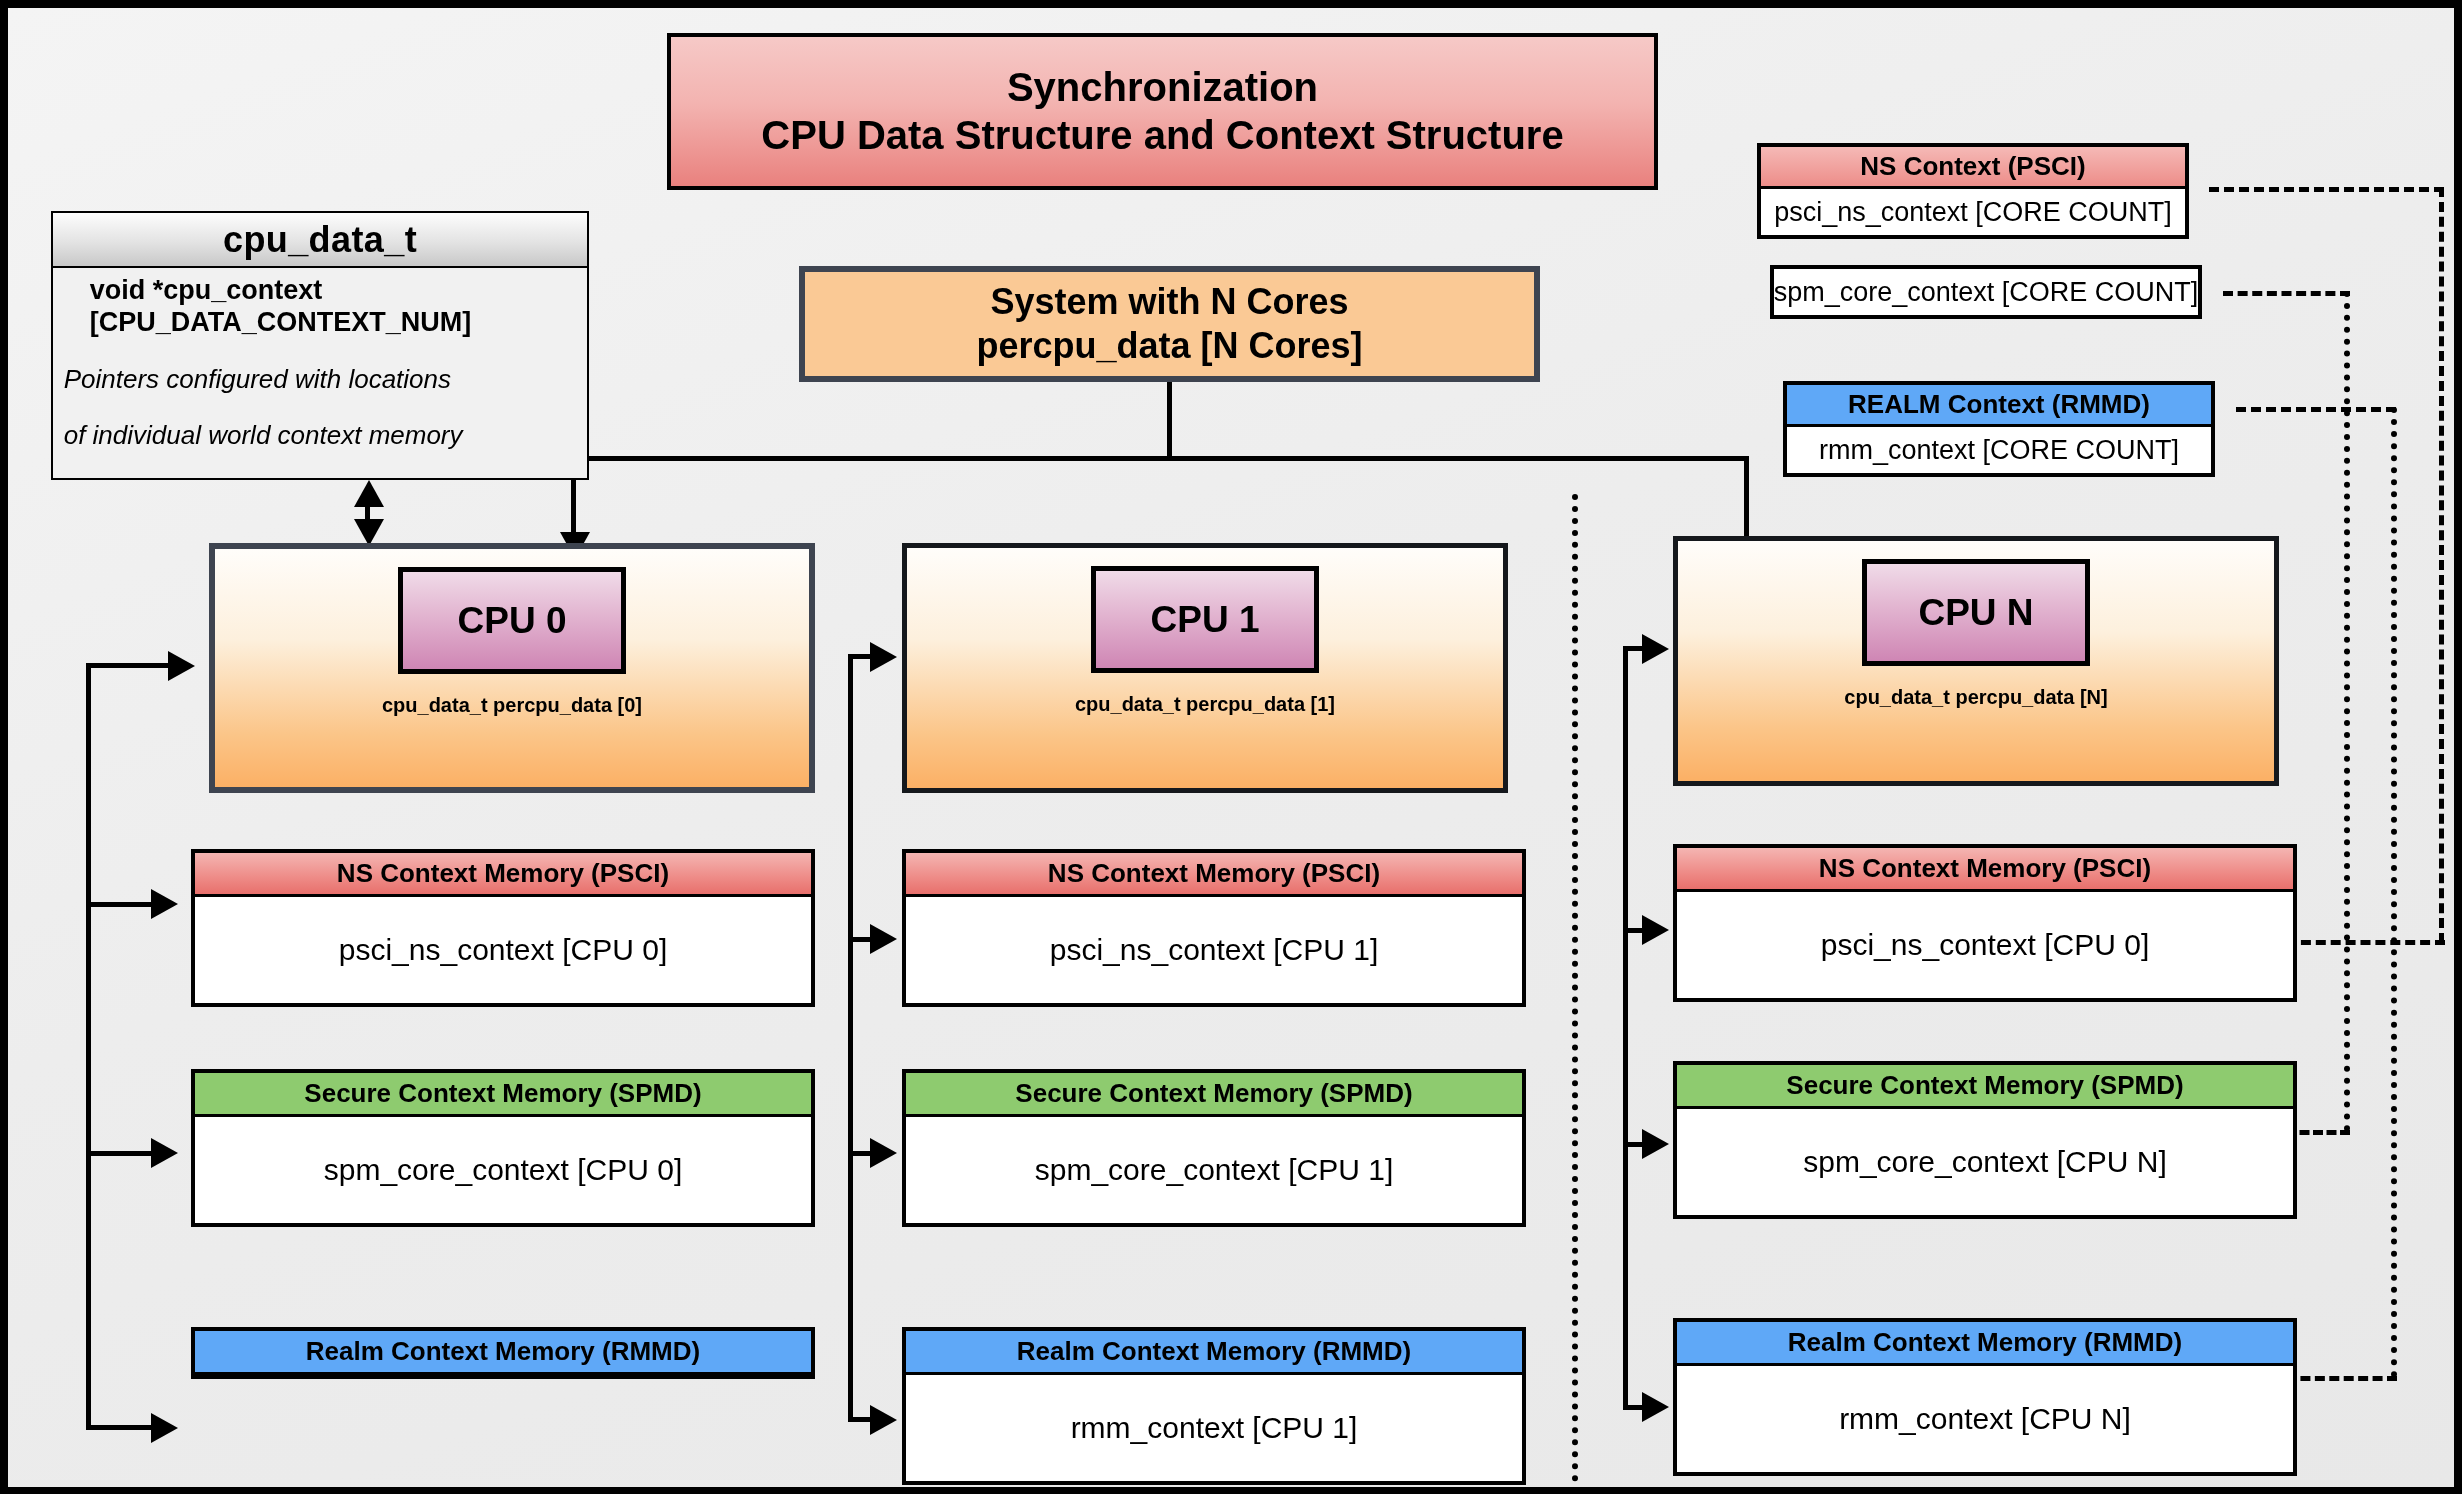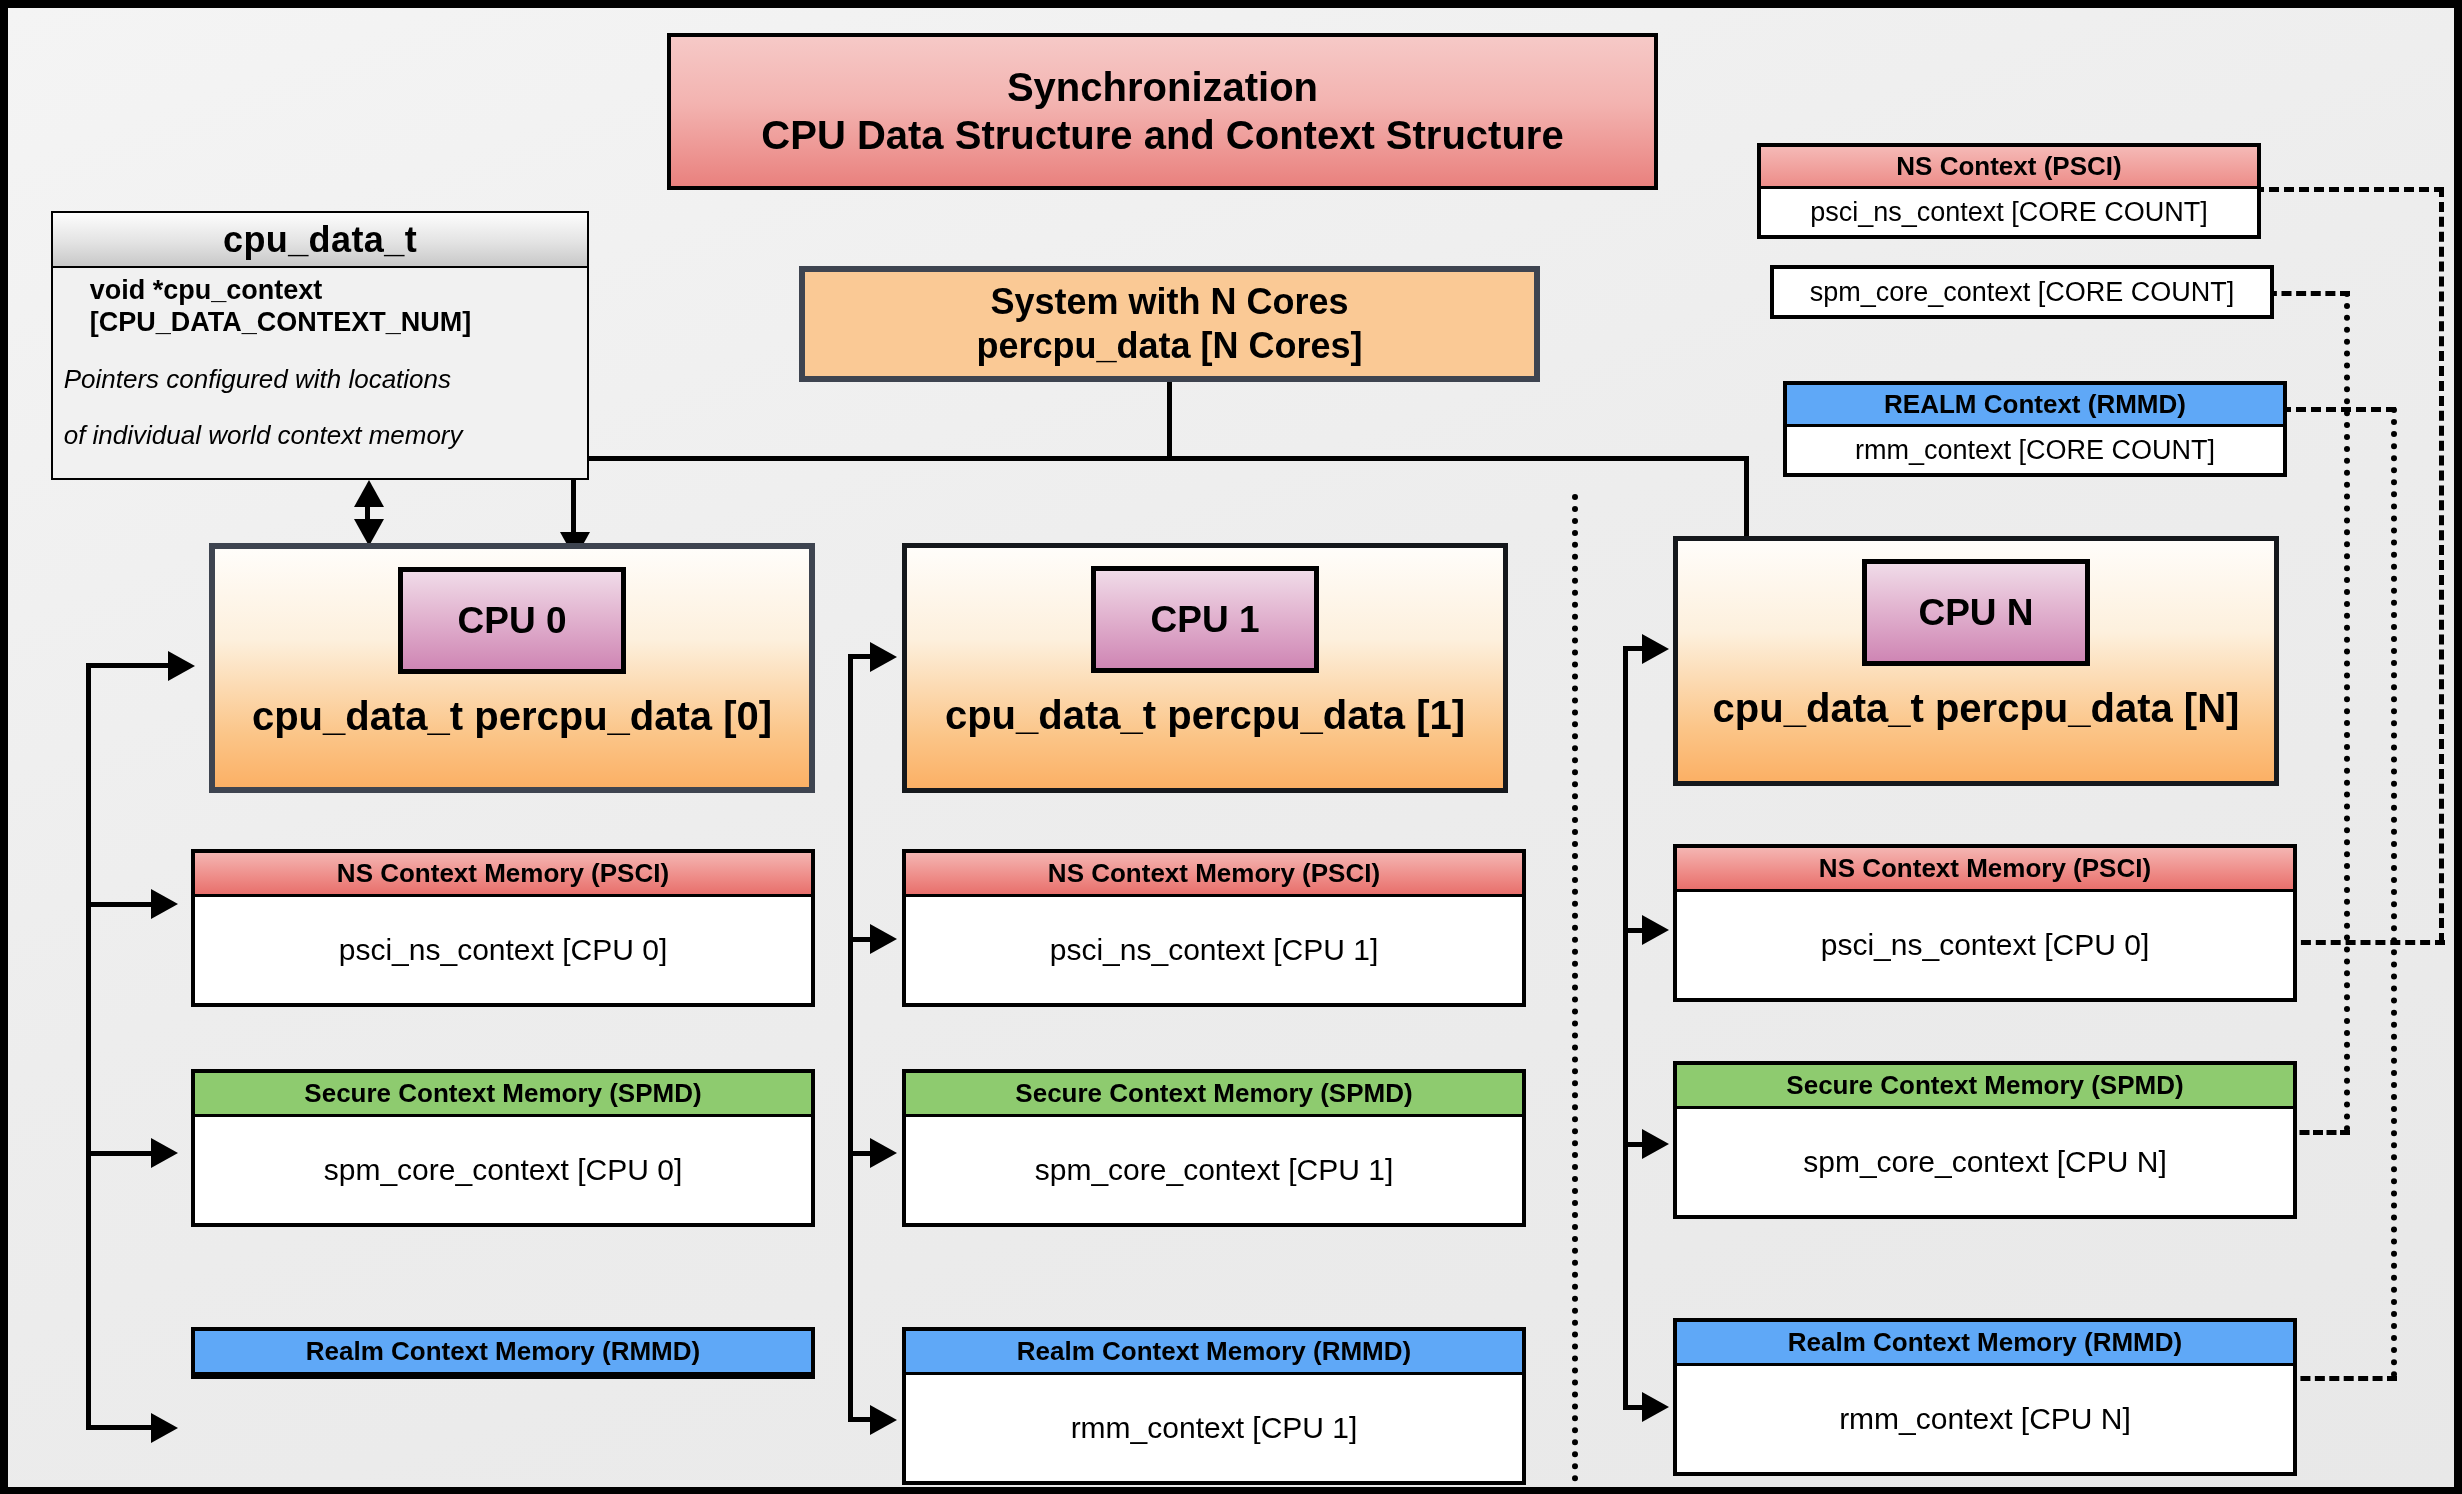--- a/index.html
+++ b/index.html
@@ -65,21 +65,21 @@
     background:#fff;color:#000;white-space:nowrap;
   }
   .ns  .ch{background:linear-gradient(180deg,#f4b5b2 0%,#ee8b87 60%,#e8706c 100%);}
   .sec .ch{background:linear-gradient(180deg,#cfe6b9 0%,#9fd080 60%,#8cc96c 100%);}
   .rlm .ch{background:linear-gradient(180deg,#cfe0f8 0%,#9ec2ef 60%,#8bb7ec 100%);}
   .rlm.flat .ch{background:#5fa8f7;}
   .ns.flat  .ch{background:linear-gradient(180deg,#f5b9b6 0%,#ed8d89 100%);}
   .sec.flat .ch{background:#8ecb6f;}
 
   
-  .tr{width:504px;}
+  .tr{width:432px;}
   .tr .ch{height:39px;font-size:26px;}
   .tr .cb{height:46px;font-size:27px;}
 
   
   .mem{width:624px;}
   .mem .ch{height:41px;font-size:26px;}
   .mem .cb{height:106px;font-size:30px;}
 
   
   .cpu{
@@ -90,21 +90,21 @@
   .cpu.framed{border:6.2px solid #3e4450;}
   .cpu .chip{
     position:absolute;left:50%;transform:translateX(-50%);top:18px;
     width:228px;height:107px;border:5.3px solid #000;box-sizing:border-box;
     background:linear-gradient(180deg,#f0dbe8 0%,#e2b4d0 45%,#cf86b4 100%);
     display:flex;align-items:center;justify-content:center;
     font-weight:bold;font-size:37px;
   }
   .cpu .lbl{
     position:absolute;left:0;right:0;top:145px;text-align:center;
-    font-weight:bold;font-size:40px;
+    font-weight:bold;font-size:20px;
   }
 
   
   .ln{position:absolute;background:#000;z-index:1;}
   .vline{width:5.3px;}
   .hline{height:5.3px;}
   .arrowR{
     position:absolute;z-index:1;width:0;height:0;
     border-top:15px solid transparent;border-bottom:15px solid transparent;
     border-left:27px solid #000;

